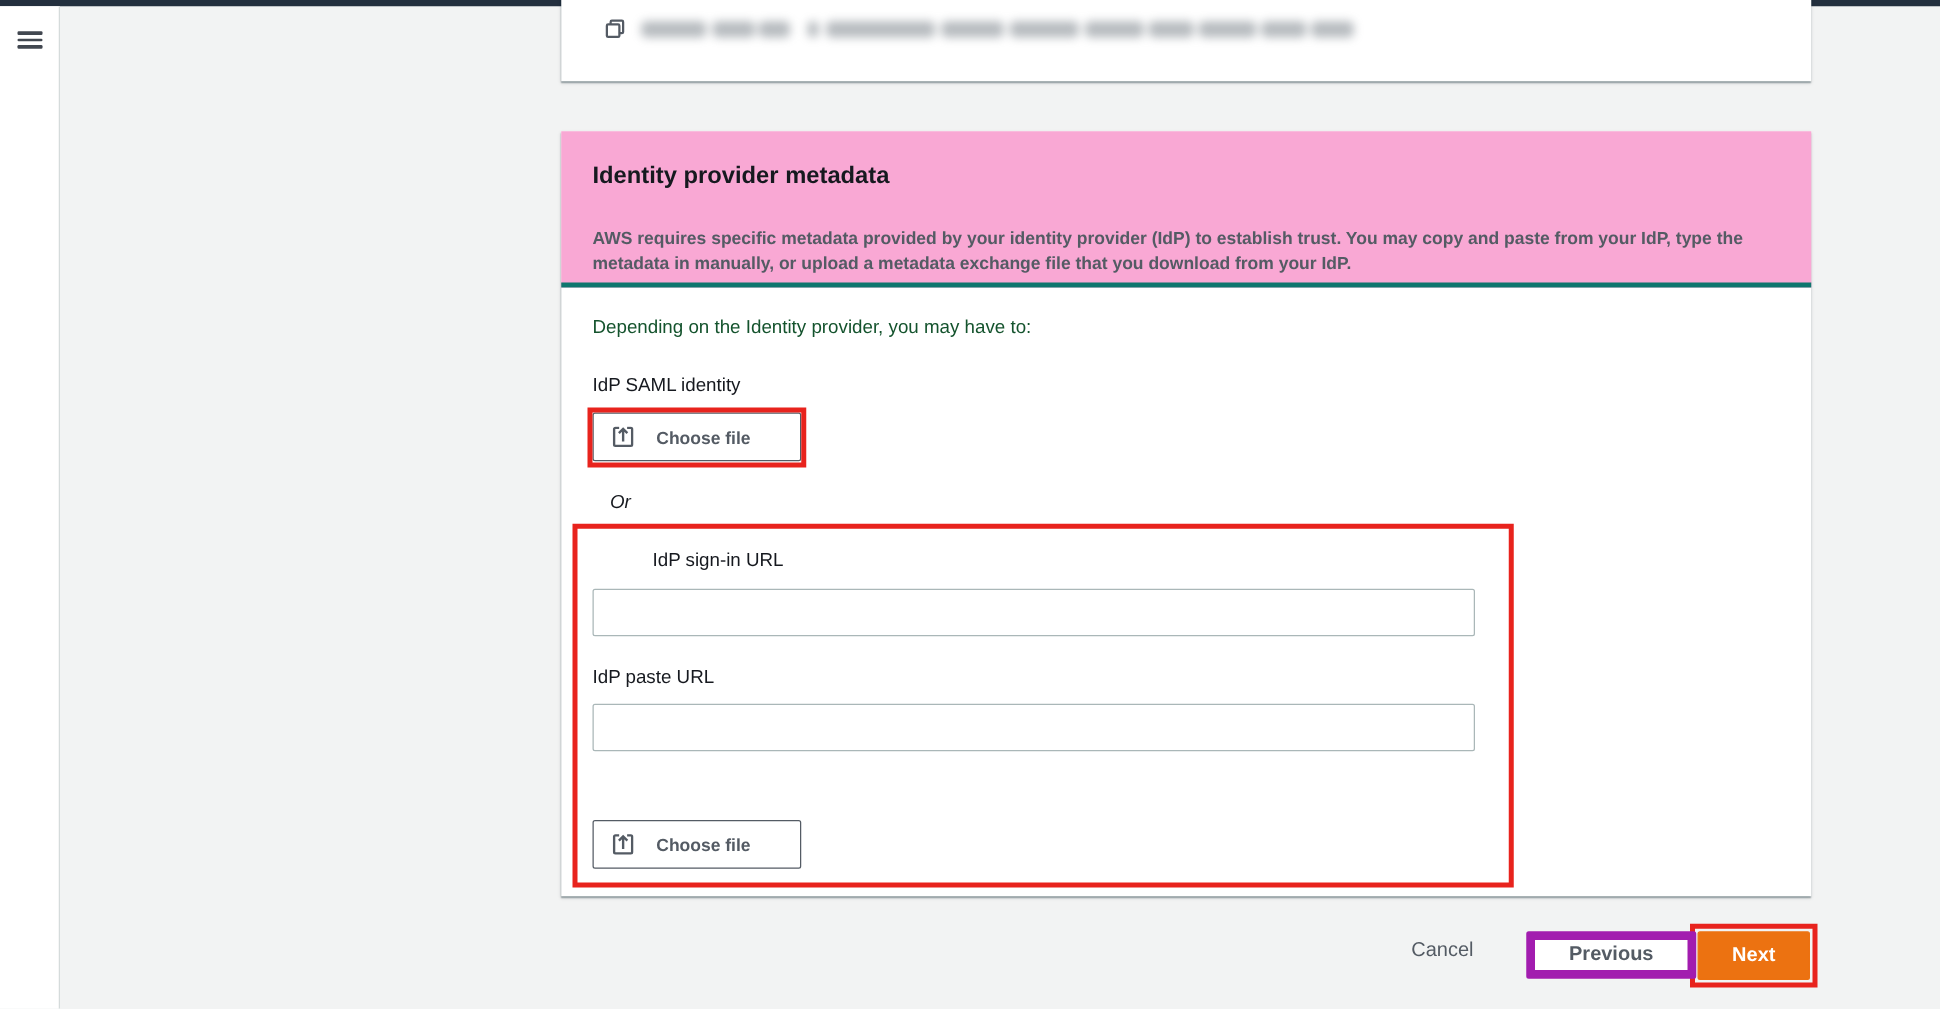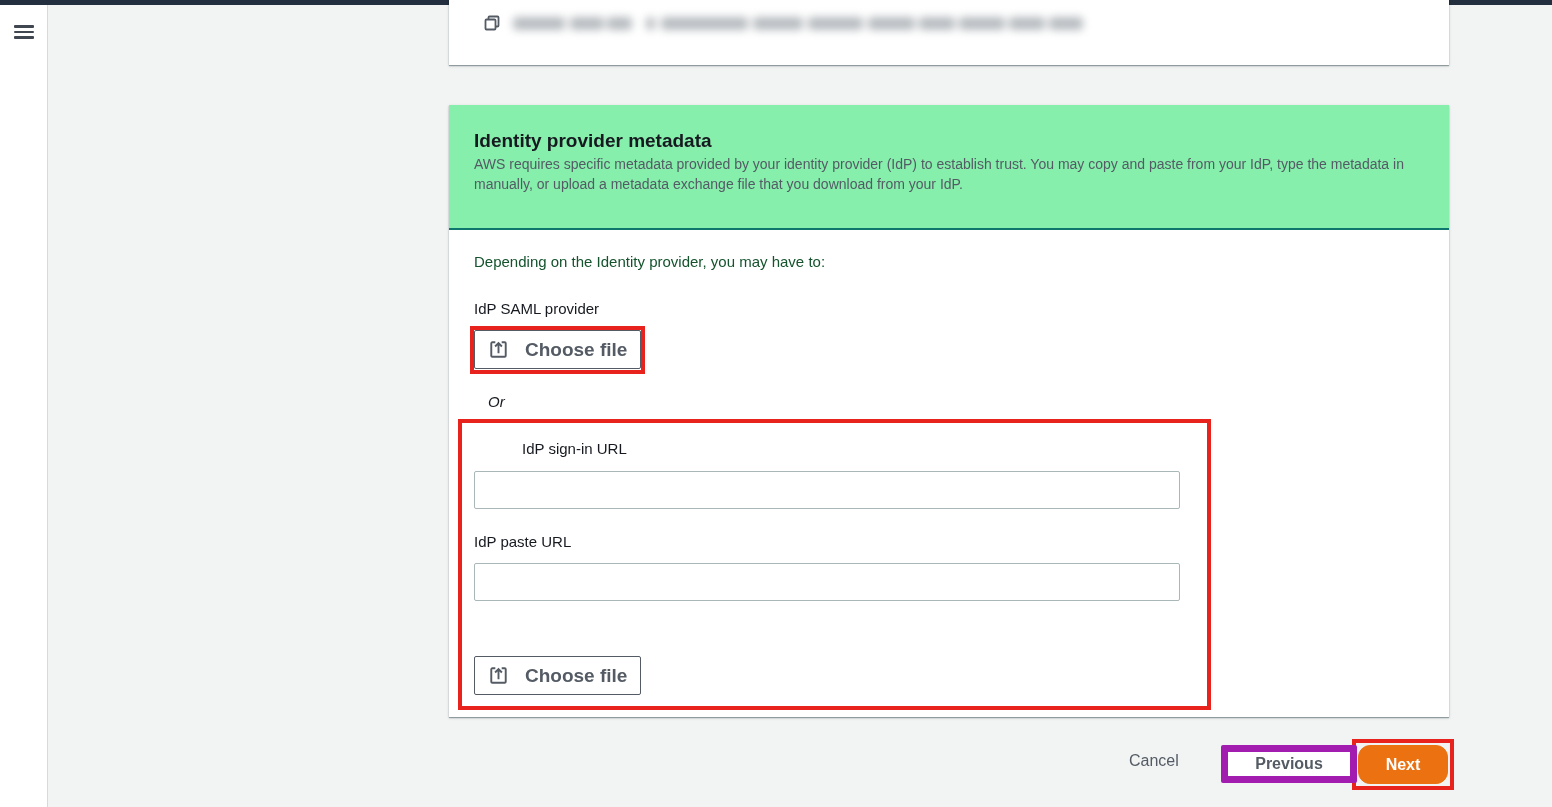--- a/index.html
+++ b/index.html
@@ -17,41 +17,41 @@
 
   
   .url-card { left:449px; top:-10px; width:1000px; height:75px; }
   .url-row { position:absolute; left:34px; top:24px; display:flex; align-items:center; }
   .copy-btn { width:18px; height:18px; cursor:pointer; margin-right:12px; display:inline-flex; }
   .blurwrap { display:flex; align-items:center; filter:blur(4px); opacity:.55; }
   .blurwrap i { display:inline-block; height:13px; background:#7d858c; border-radius:4px; }
 
   
   .meta-card { left:449px; top:105px; width:1000px; height:612px; }
-  .meta-header { position:absolute; left:0; top:0; width:100%; height:125px; background:#86efac; border-bottom:2px solid #0f766e; padding:24px 25px 0 25px; }
+  .meta-header { position:absolute; left:0; top:0; width:100%; height:125px; background:#f9a8d4; border-bottom:4px solid #0f766e; padding:24px 25px 0 25px; }
   .meta-title { font-size:19px; font-weight:bold; color:#16191f; line-height:24px; }
-  .meta-desc { margin-top:1px; font-size:14px; color:#545b64; line-height:20px; max-width:942px; }
+  .meta-desc { margin-top:27px; font-size:14px; color:#545b64; line-height:20px; max-width:942px;font-weight:bold; }
 
   .intro-text { position:absolute; left:25px; top:148px; font-size:15px; color:#14532d; }
   .field-label { position:absolute; font-size:15px; color:#16191f; }
 
   .btn-file { position:absolute; width:167px; height:39px; background:#ffffff; border:1px solid #545b64; border-radius:2px;
               display:flex; align-items:center; padding-left:15px; cursor:pointer; }
-  .btn-file .lbl { font-size:19px; font-weight:bold; color:#545b64; margin-left:18px;text-align:center; }
+  .btn-file .lbl { font-size:14px; font-weight:bold; color:#545b64; margin-left:18px;text-align:center; }
 
   .text-input { position:absolute; width:706px; height:38px; background:#ffffff; border:1px solid #aab7b8; border-radius:2px;
                 font-size:14px; color:#16191f; padding:0 9px; outline:none; }
 
   .annot { position:absolute; border:4px solid #e8231d; pointer-events:none; }
 
   .footer-cancel { position:absolute; left:1129px; top:752px; width:56px; font-size:16px; font-weight:normal; color:#545b64; cursor:pointer; }
   .btn-prev { position:absolute; left:1221px; top:745px; width:136px; height:38px; background:#ffffff; border:7px solid #a21caf;
               border-radius:2px; font-size:16px; font-weight:bold; color:#545b64; display:flex; align-items:center; justify-content:center; cursor:pointer; }
   .btn-next { position:absolute; left:1358px; top:745px; width:90px; height:39px; background:#ec7211; border:1px solid #ec7211;
-              border-radius:12px; font-size:16px; font-weight:bold; color:#ffffff; display:flex; align-items:center; justify-content:center; cursor:pointer; }
+              border-radius:2px; font-size:16px; font-weight:bold; color:#ffffff; display:flex; align-items:center; justify-content:center; cursor:pointer; }
 
   svg { display:block; }
 </style>
 </head>
 <body>
 
 <div id="stage">
 
   <div class="topbar"></div>
 
@@ -90,21 +90,21 @@
 
   <div class="card meta-card">
 
     <div class="meta-header">
       <div class="meta-title">Identity provider metadata</div>
       <div class="meta-desc">AWS requires specific metadata provided by your identity provider (IdP) to establish trust. You may copy and paste from your IdP, type the metadata in manually, or upload a metadata exchange file that you download from your IdP.</div>
     </div>
 
     <div class="intro-text">Depending on the Identity provider, you may have to:</div>
 
-    <div class="field-label" style="left:25px; top:195px;">IdP SAML provider</div>
+    <div class="field-label" style="left:25px; top:195px;">IdP SAML identity</div>
 
     <button class="btn-file" style="left:25px; top:225px;">
       <span>
         <svg width="17" height="17" viewBox="0 0 16 16">
           <path d="M5 1.2 H2.2 A1 1 0 0 0 1.2 2.2 V13.8 A1 1 0 0 0 2.2 14.8 H13.8 A1 1 0 0 0 14.8 13.8 V2.2 A1 1 0 0 0 13.8 1.2 H11" fill="none" stroke="#545b64" stroke-width="1.8"></path>
           <path d="M8 11.5 V2.2 M4.8 5.2 L8 2 L11.2 5.2" fill="none" stroke="#545b64" stroke-width="1.8"></path>
         </svg>
       </span>
       <span class="lbl">Choose file</span>
     </button>

